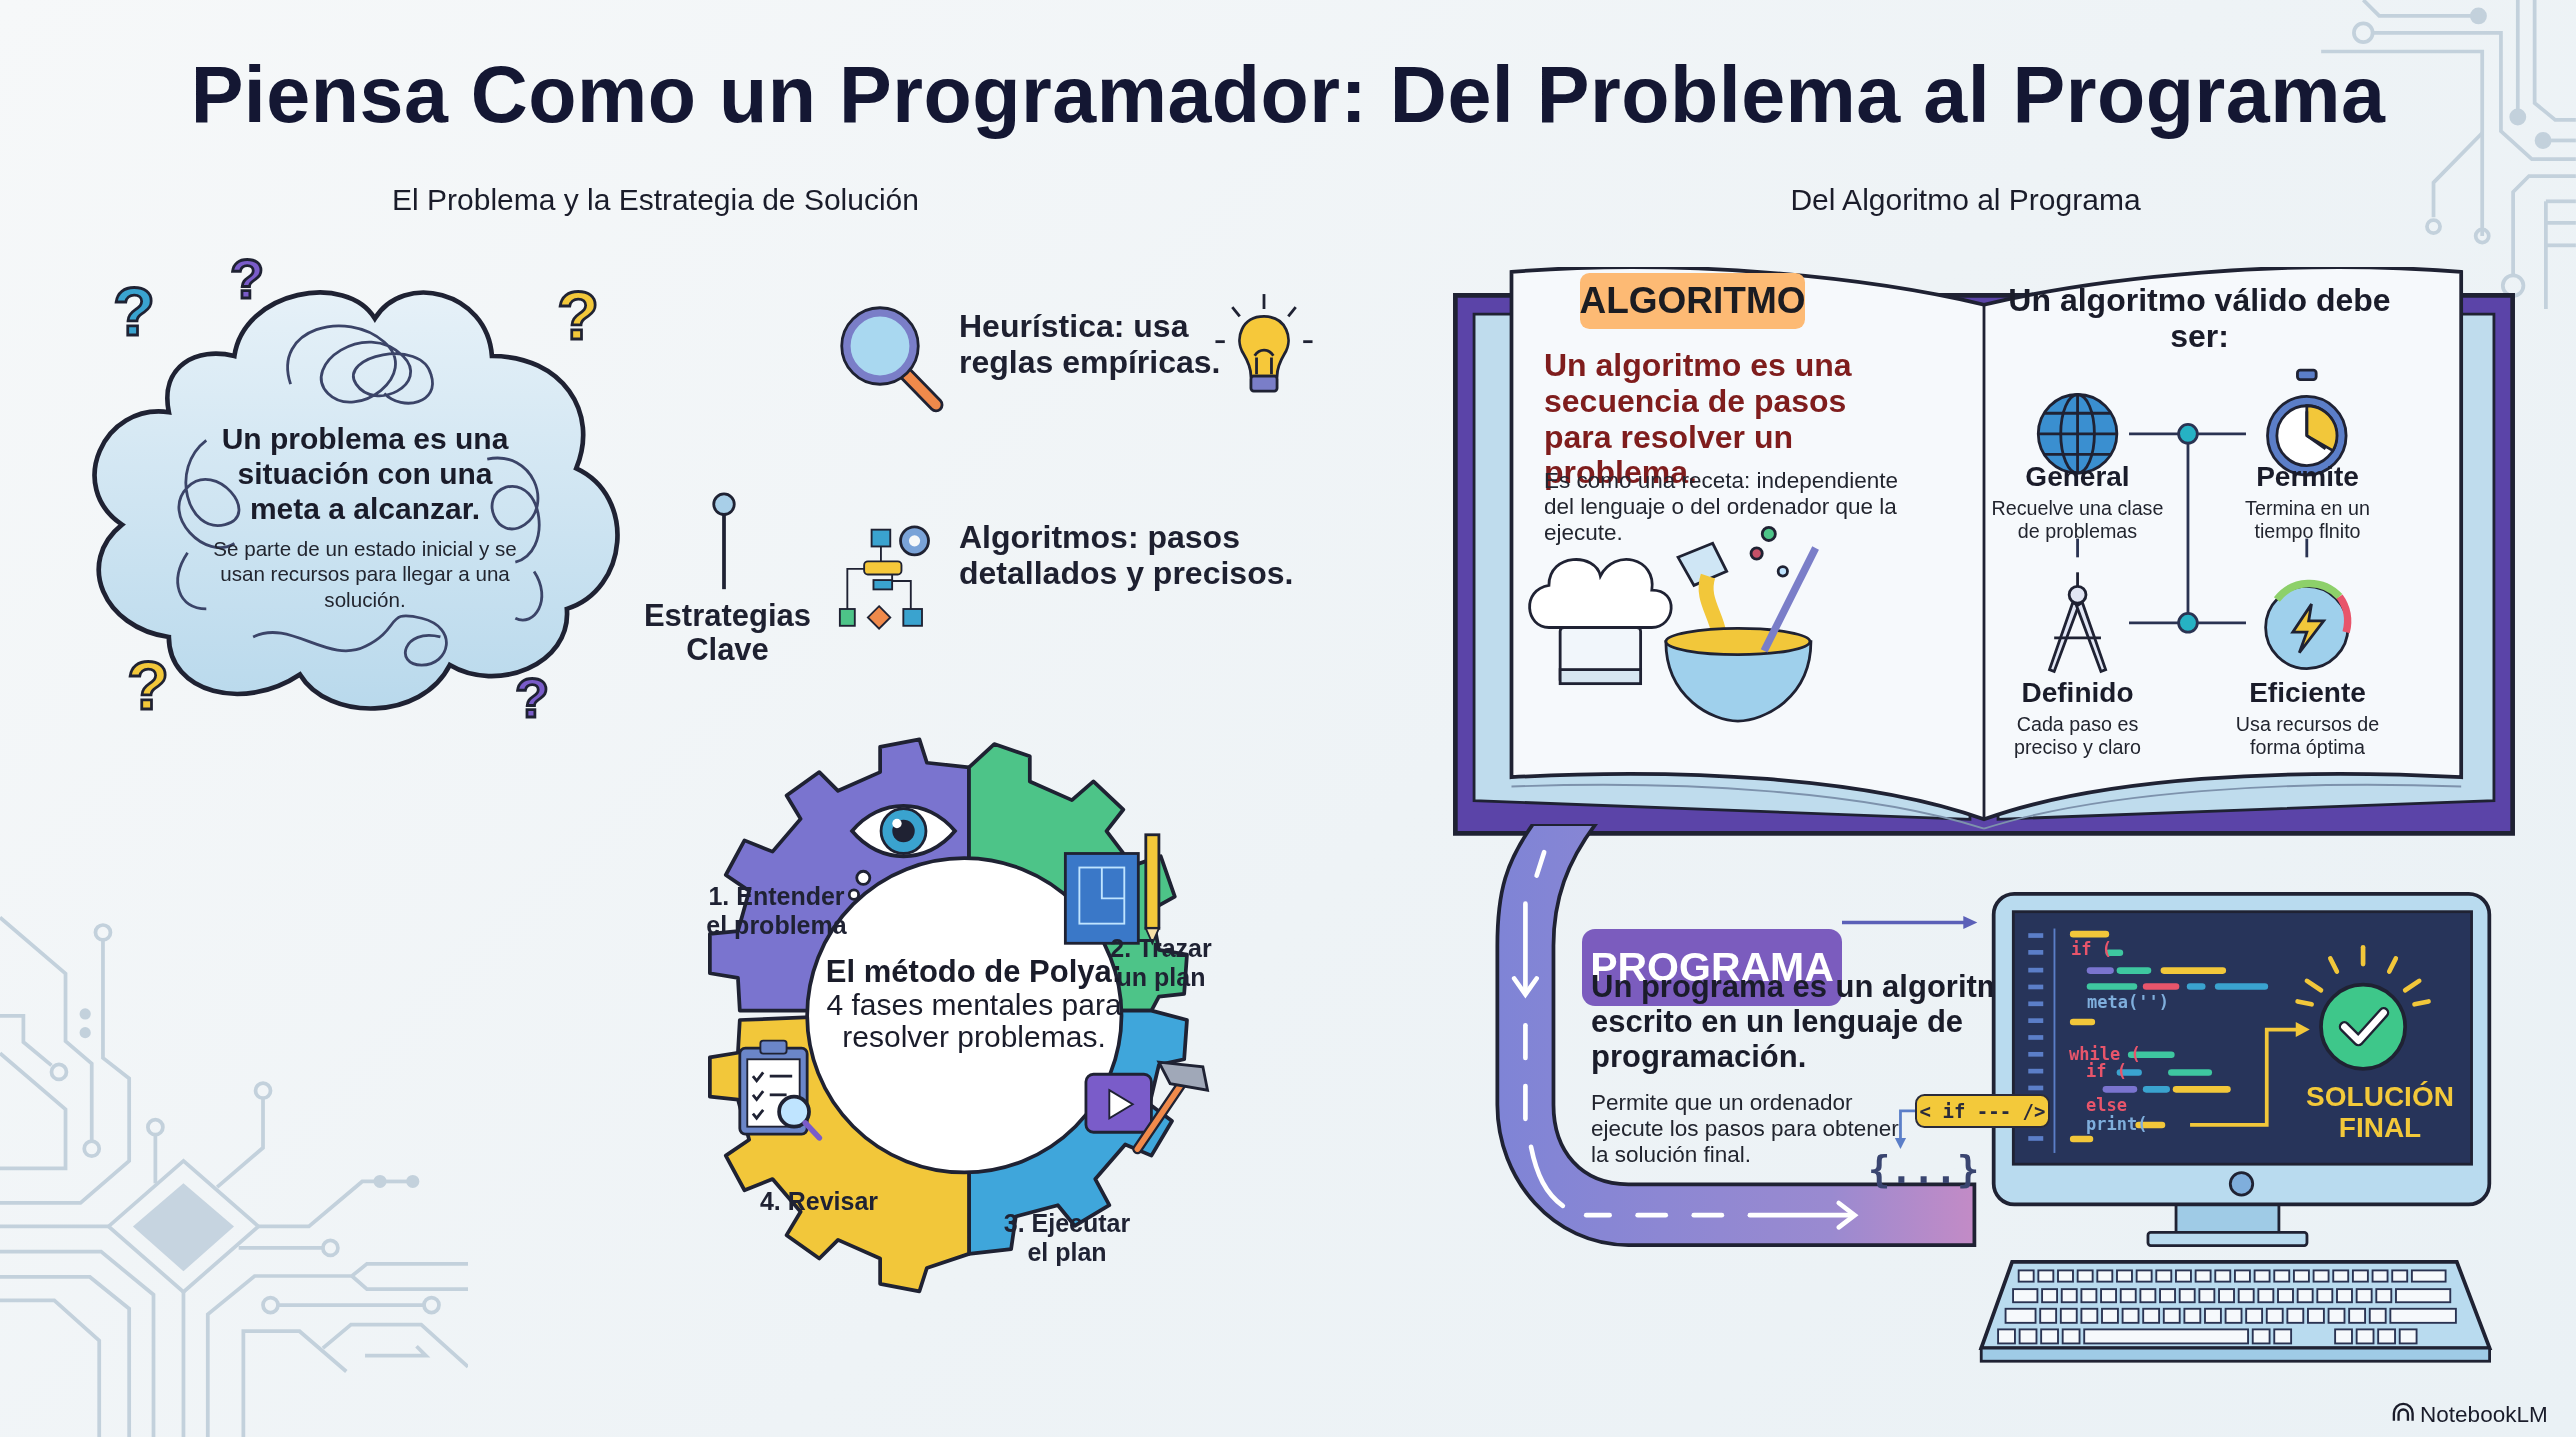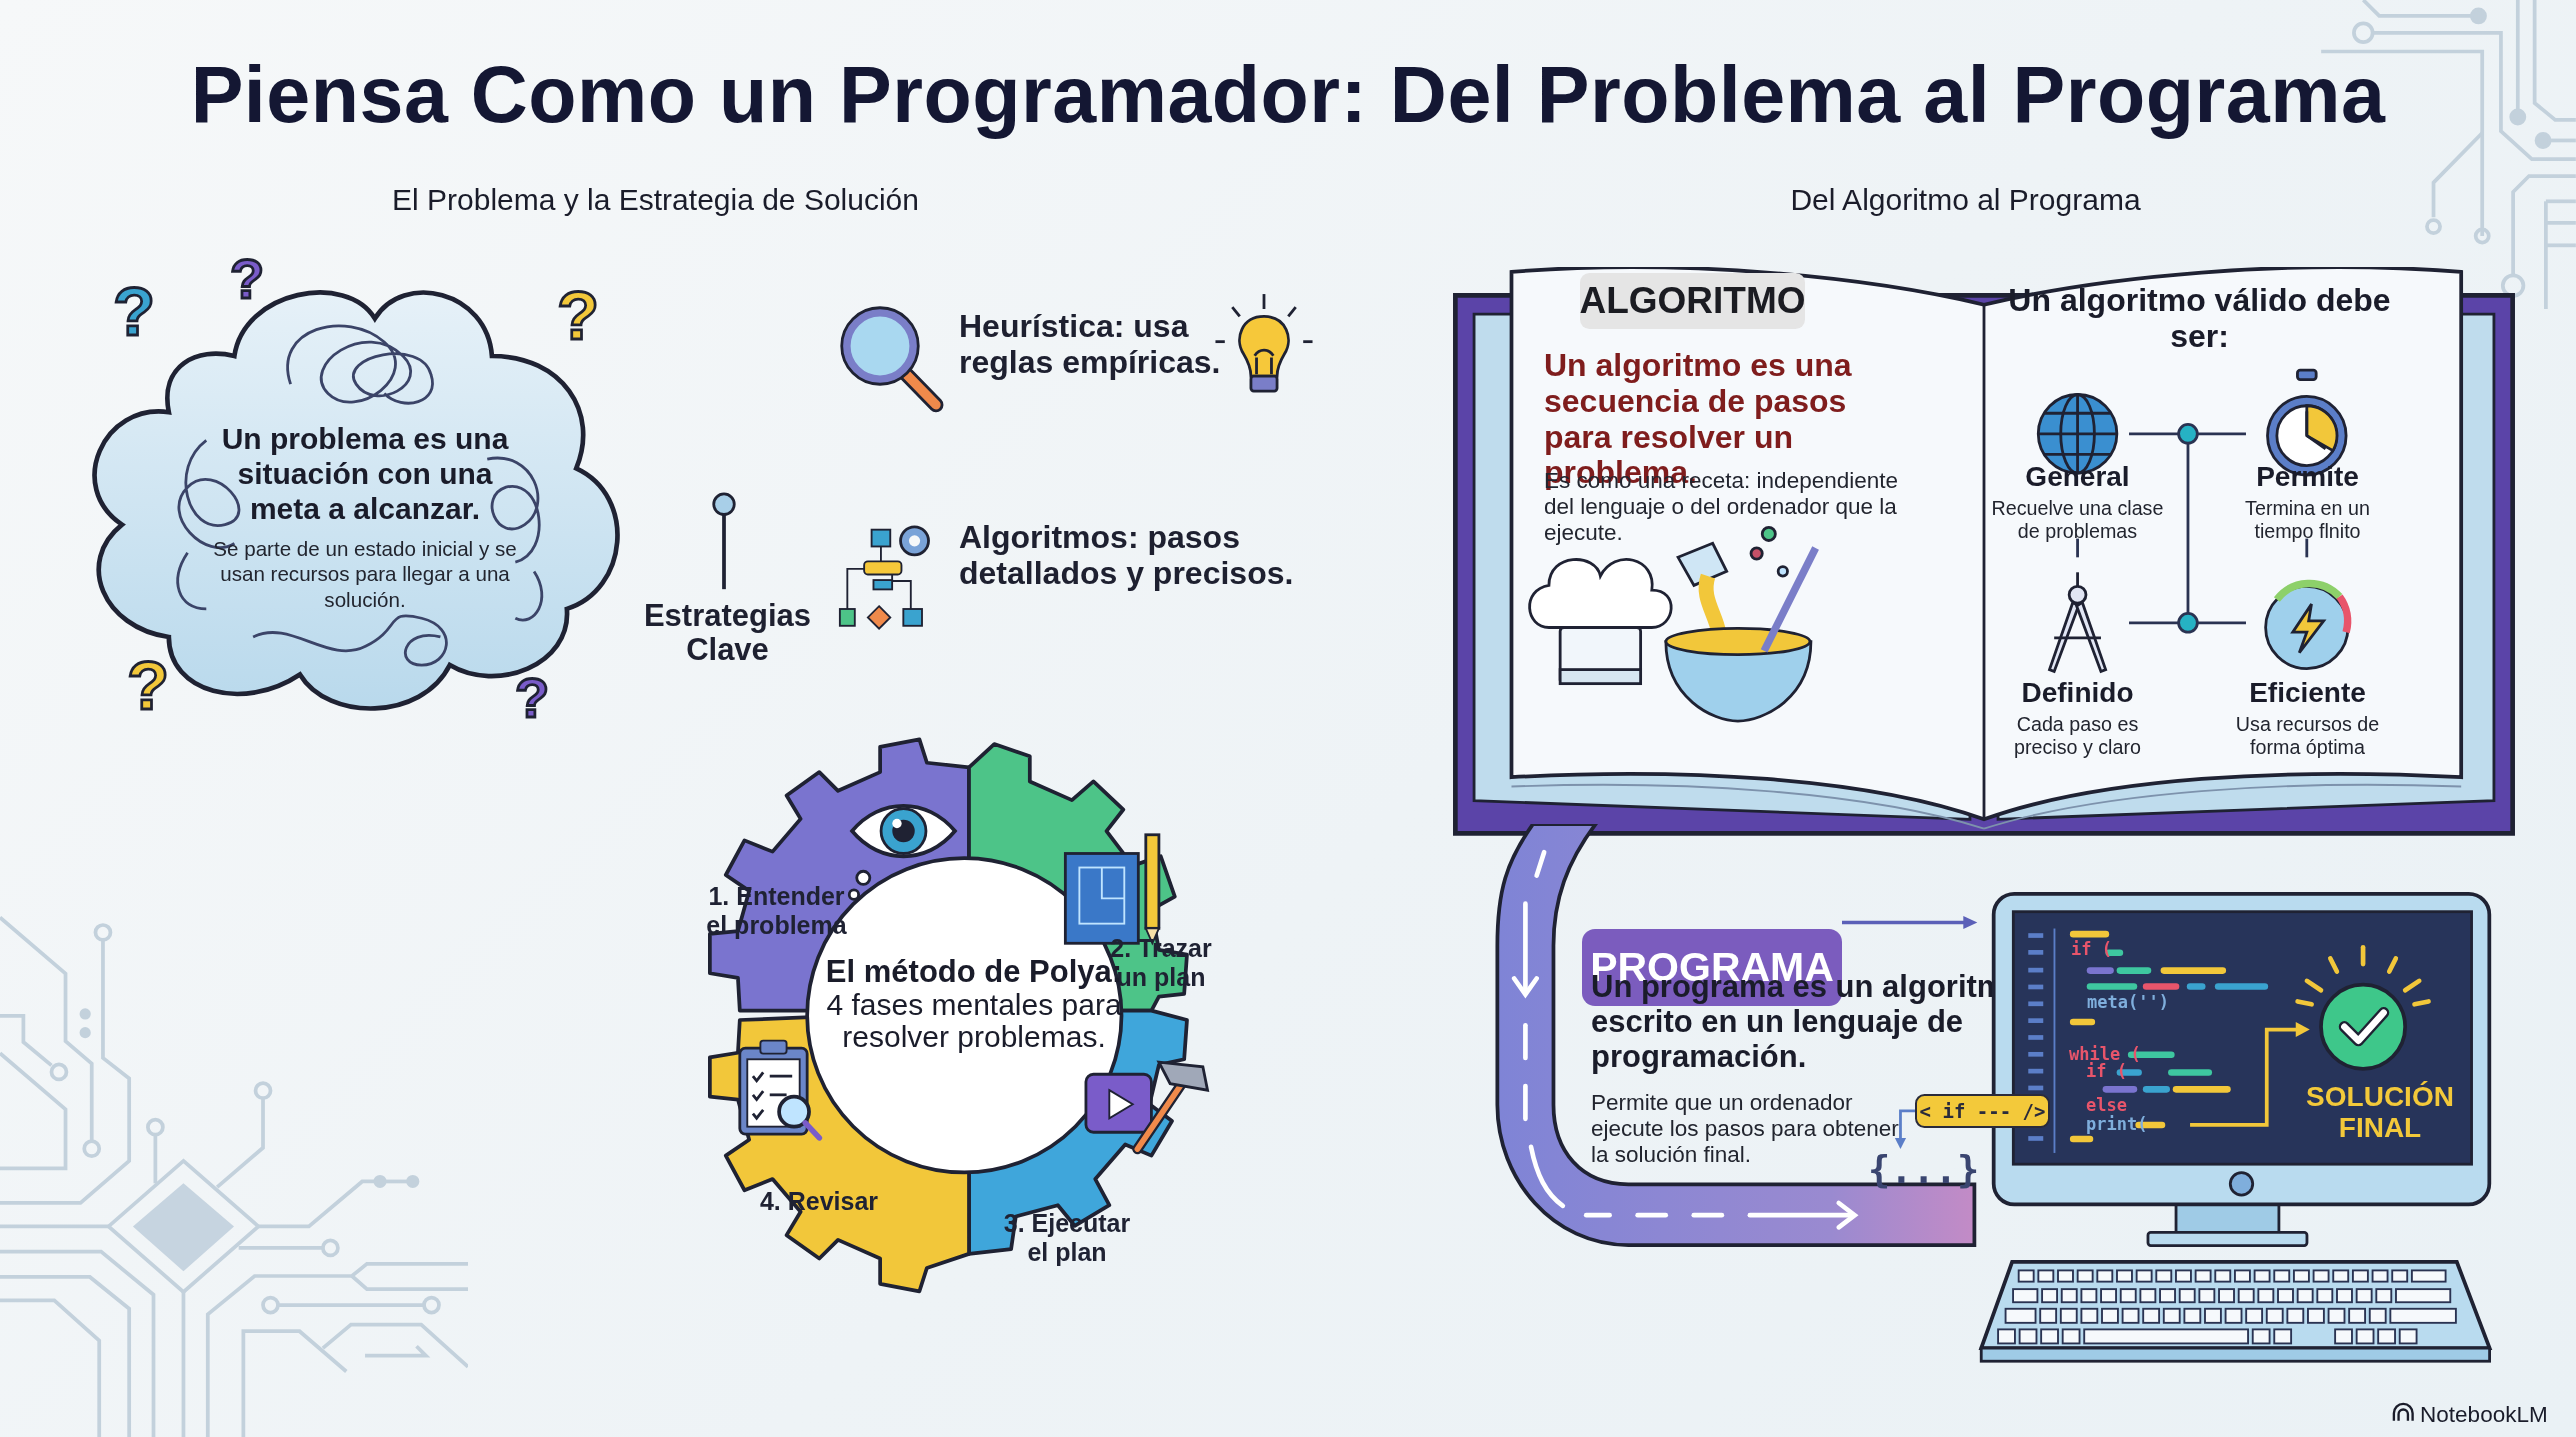--- a/index.html
+++ b/index.html
@@ -34,21 +34,21 @@
   
   .gear-wrap { position: absolute; left: 646px; top: 730px; width: 646px; height: 580px; }
   .gear-label { position: absolute; font-size: 25px; font-weight: 700; text-align: center; line-height: 1.15; color: #1f2233; }
   .gear-center { position: absolute; left: 178px; top: 225px; width: 300px; text-align: center; }
   .gear-center-title { font-size: 31px; font-weight: 700; line-height: 1.1; color: #1a1c2a; }
   .gear-center-sub { font-size: 30px; line-height: 1.08; color: #1a1c2a; }
 
   
   .book { position: absolute; left: 1446px; top: 267px; width: 1076px; height: 590px; }
   .algo-badge { position: absolute; left: 1580px; top: 273px; width: 157px; height: 56px;
-    background: #e5e5e5; border-radius: 9.4px; font-size: 37px; font-weight: 700;
+    background: #fdba74; border-radius: 9.4px; font-size: 37px; font-weight: 700;
     display: flex; align-items: center; justify-content: center; color: #1b1c22; width: 225px; }
   .algo-title { position: absolute; left: 1544px; top: 348px; width: 374px; font-size: 32px; font-weight: 700; line-height: 1.12; color: #7f1d1d; }
   .algo-sub { position: absolute; left: 1544px; top: 468px; width: 384px; font-size: 22.5px; line-height: 1.16; color: #22252f; }
   .valid-title { position: absolute; left: 2003px; top: 283px; width: 393px; text-align: center; font-size: 32px; font-weight: 700; line-height: 1.12; color: #1a1c2a; }
   .prop { position: absolute; width: 187px; text-align: center; }
   .prop-name { font-size: 28px; font-weight: 700; color: #1a1c2a; }
   .prop-desc { font-size: 19.7px; line-height: 1.2; color: #22252f; margin-top: 3.7px; }
 
   
   .prog-badge { position: absolute; left: 1582px; top: 889px; width: 260px; height: 77px; background: #7b5cbe;

